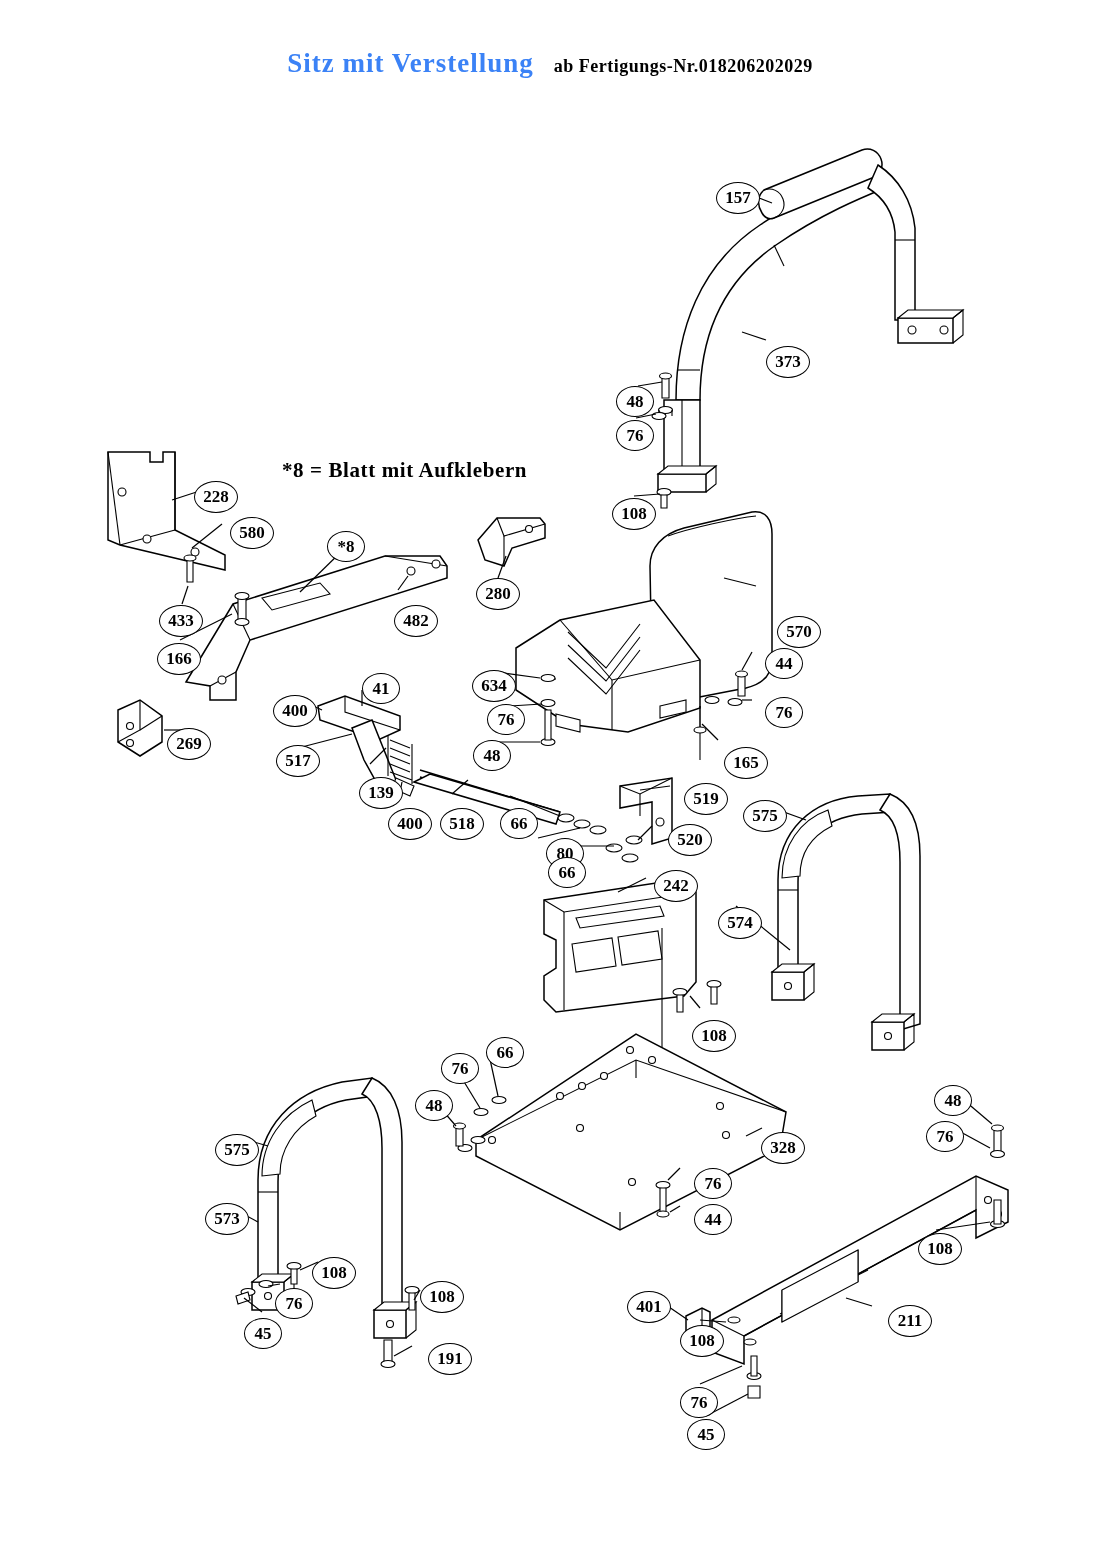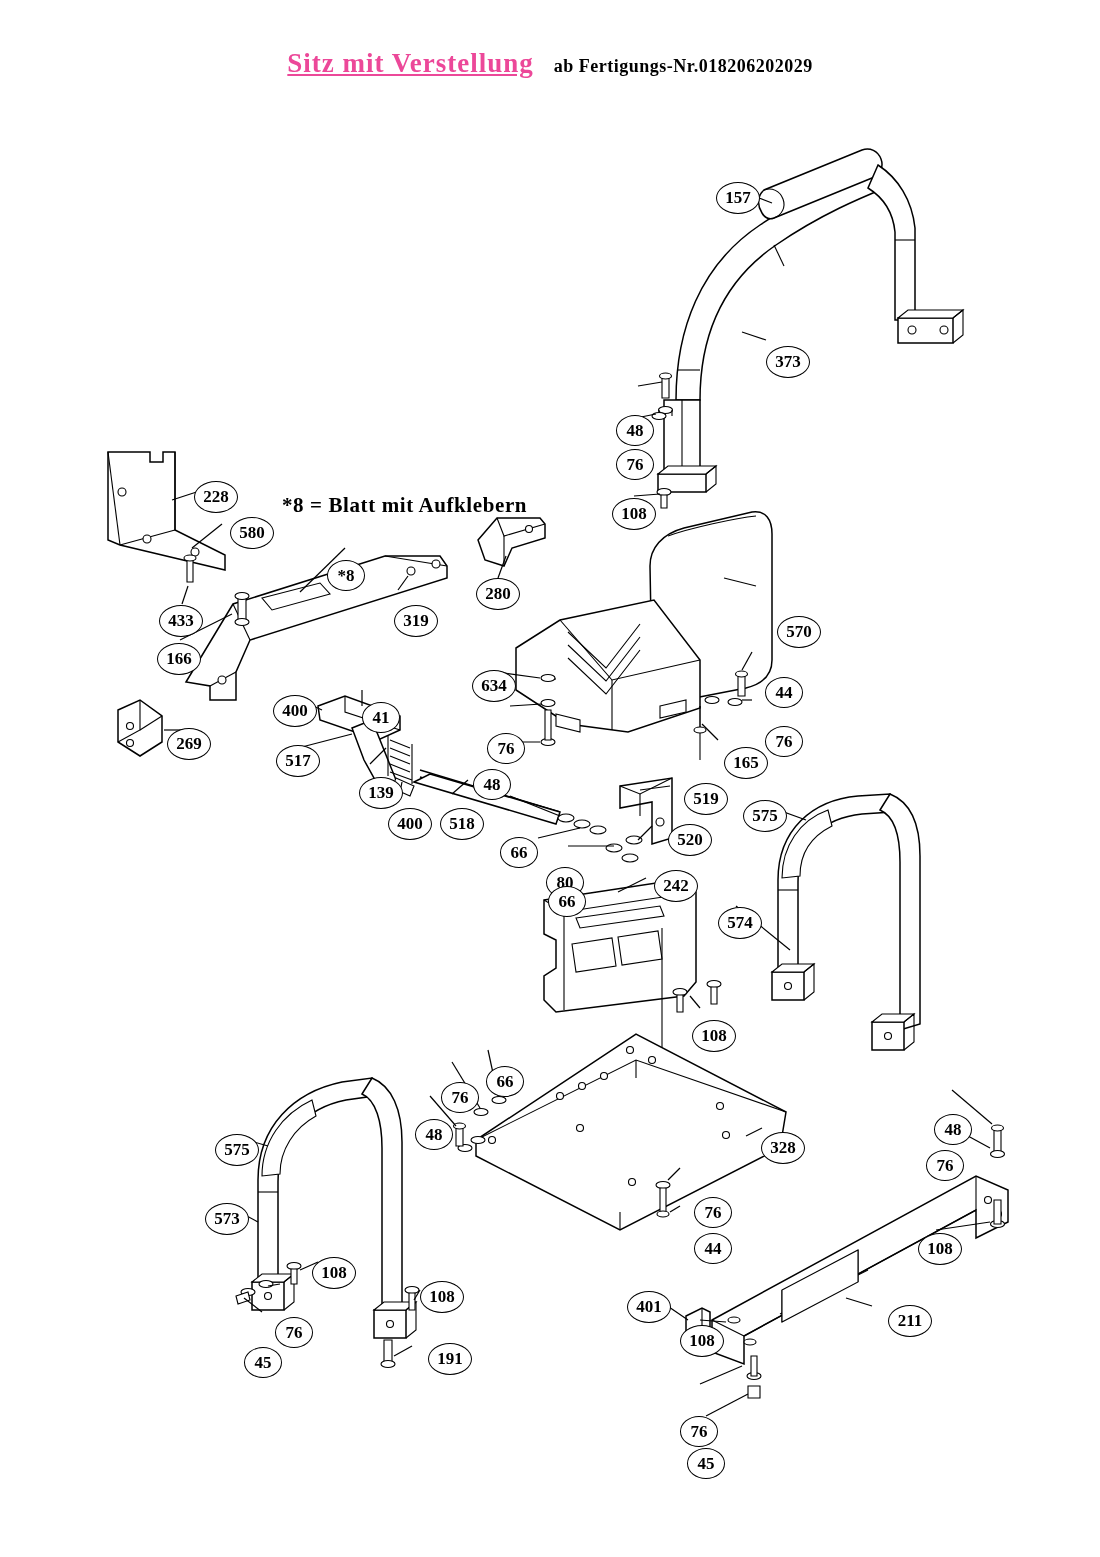--- a/index.html
+++ b/index.html
@@ -22,43 +22,41 @@
     top: 48px;
     width: 1100px;
     text-align: center;
     white-space: nowrap;
   }
   #title-main {
     font-family: "Liberation Serif", serif;
     font-size: 27px;
     font-weight: bold;
     letter-spacing: 1px;
-    text-decoration: underline;
-    color: #ec4899;
+    color: #3b82f6;
   }
   #title-sub {
     font-family: "Liberation Serif", serif;
     font-size: 18px;
     font-weight: bold;
     letter-spacing: 0.5px;
     color: #000;
     margin-left: 20px;
   }
   
   #legend-note {
     position: absolute;
     left: 282px;
     top: 458px;
     font-family: "Liberation Serif", serif;
     font-size: 21px;
     font-weight: bold;
     letter-spacing: 0.6px;
     white-space: nowrap;
     color: #000;
-    margin-top: 35px;
   }
   
   .balloon {
     position: absolute;
     border: 1.6px solid #000;
     border-radius: 50%;
     background: #fff;
     color: #000;
     font-family: "Liberation Serif", serif;
     font-weight: bold;
@@ -71,21 +69,20 @@
   .balloon.w3 {
     width: 44px;
     height: 32px;
     font-size: 17px;
     text-align: right;
   }
   .balloon.w2 {
     width: 38px;
     height: 31px;
     font-size: 17px;
-    margin-top: 29px;
   }
   
   #drawing {
     position: absolute;
     left: 0;
     top: 0;
     width: 1100px;
     height: 1557px;
     z-index: 5;
   }
@@ -468,21 +465,21 @@
 
   <div id="callout-layer">
       <div class="balloon w3" style="left: 716px; top: 182px;">157</div>
       <div class="balloon w3" style="left: 766px; top: 334px; margin-top: 12px;">373</div>
       <div class="balloon w2" style="left: 616px; top: 386px;">48</div>
       <div class="balloon w2" style="left: 616px; top: 420px;">76</div>
       <div class="balloon w3" style="left: 612px; top: 498px;">108</div>
       <div class="balloon w3" style="left: 194px; top: 481px;">228</div>
       <div class="balloon w3" style="left: 230px; top: 517px;">580</div>
       <div class="balloon w2" style="left: 327px; top: 531px;">*8</div>
-      <div class="balloon w3" style="left: 394px; top: 605px;">319</div>
+      <div class="balloon w3" style="left: 394px; top: 605px;">482</div>
       <div class="balloon w3" style="left: 159px; top: 605px;">433</div>
       <div class="balloon w3" style="left: 157px; top: 643px;">166</div>
       <div class="balloon w3" style="left: 476px; top: 578px;">280</div>
       <div class="balloon w3" style="left: 777px; top: 572px; margin-top: 44px;">570</div>
       <div class="balloon w3" style="left: 472px; top: 670px;">634</div>
       <div class="balloon w2" style="left: 487px; top: 704px;">76</div>
       <div class="balloon w2" style="left: 473px; top: 740px;">48</div>
       <div class="balloon w2" style="left: 765px; top: 648px;">44</div>
       <div class="balloon w2" style="left: 765px; top: 697px;">76</div>
       <div class="balloon w3" style="left: 724px; top: 747px;">165</div>

